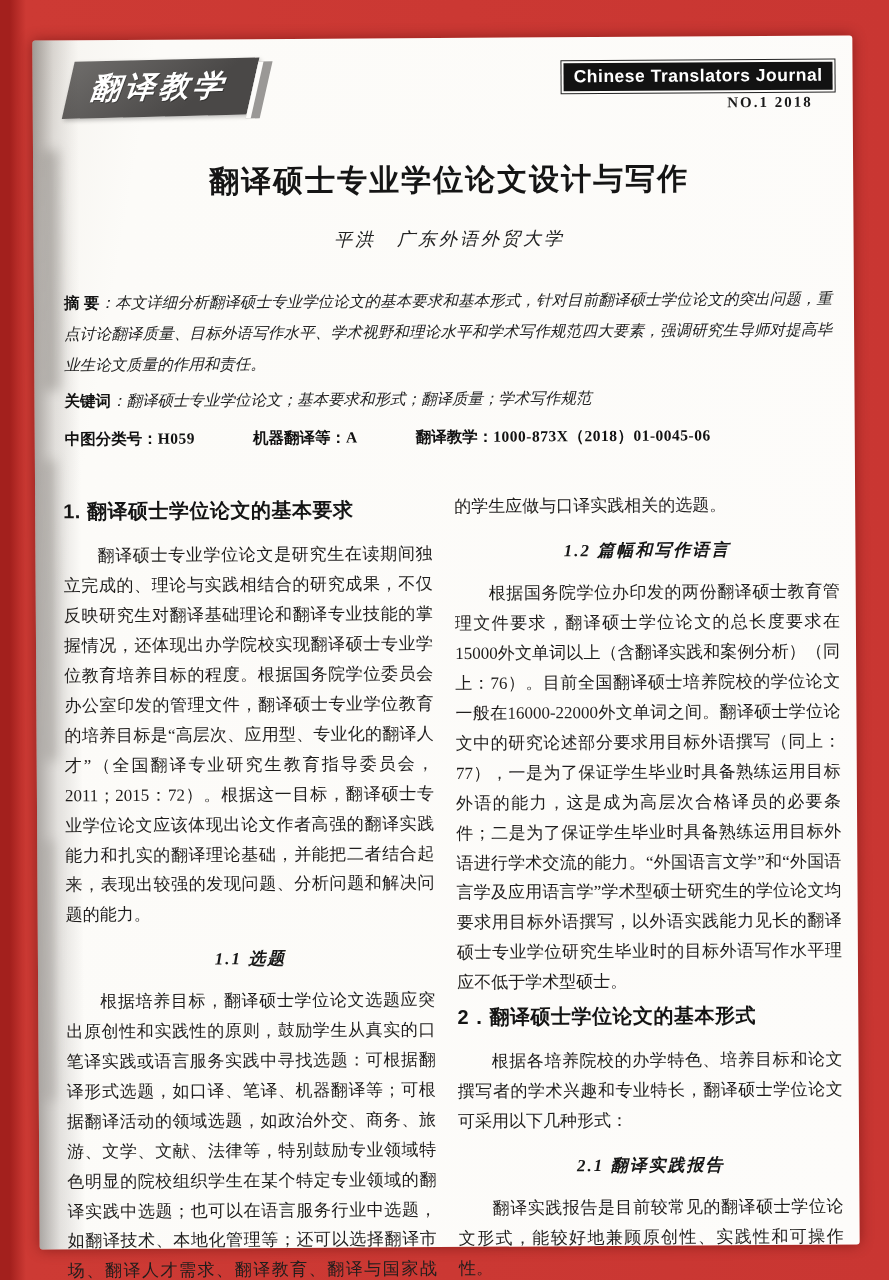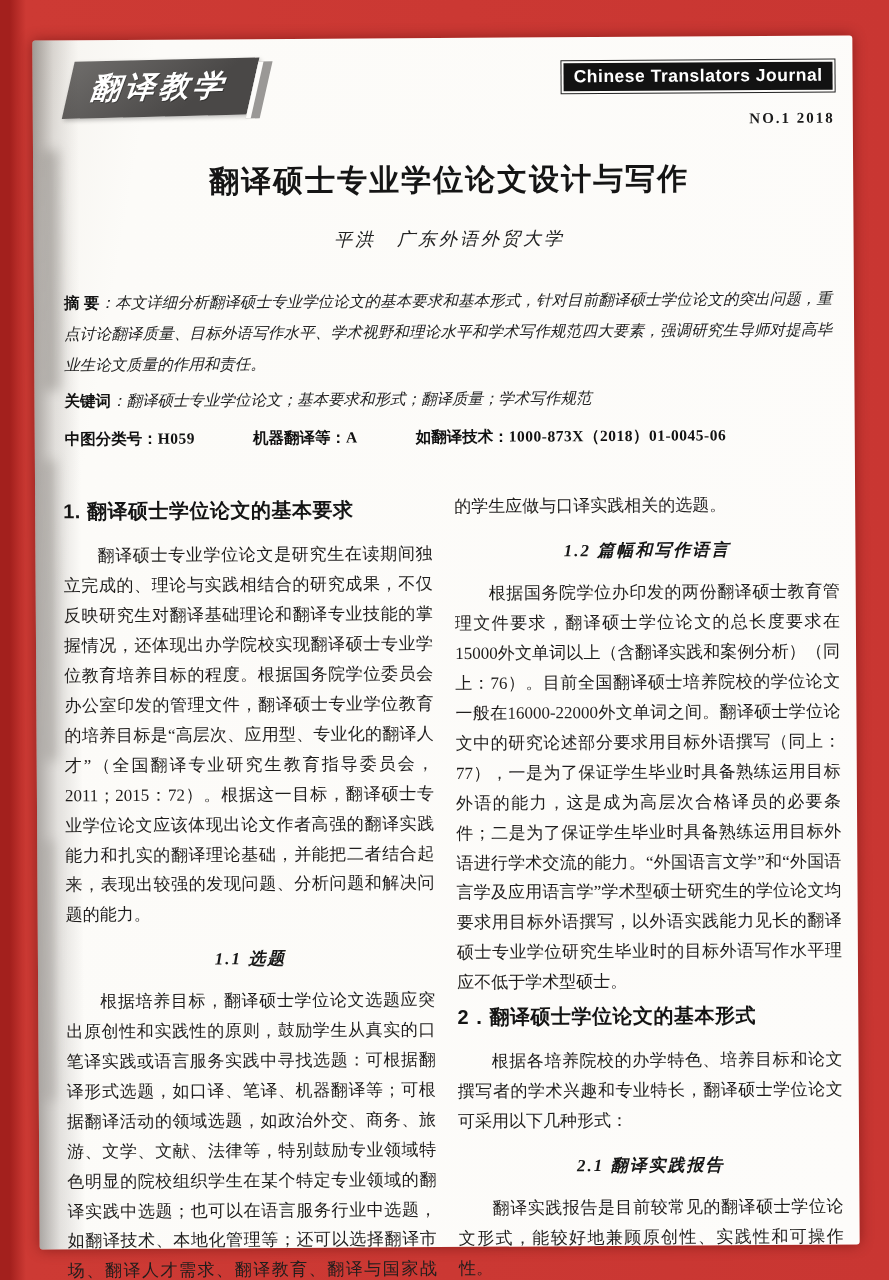--- a/index.html
+++ b/index.html
@@ -40,22 +40,22 @@
     font-style:italic;font-weight:bold;color:#fff;font-size:30px;letter-spacing:4px;
     text-shadow:1px 1px 0 rgba(0,0,0,.3);
   }
   .jbox{
     position:absolute;right:4px;top:12px;background:#121212;color:#fff;
     font-family:"Liberation Sans","DejaVu Sans",sans-serif;font-weight:bold;
     font-size:17.5px;padding:3px 10px 4px;letter-spacing:.5px;
     box-shadow:0 0 0 2px #fdfcfa,0 0 0 3px #222;
   }
   .issue{
-    position:absolute;right:2px;top:44px;color:#1a1a1a;font-weight:bold;
-    font-size:15px;letter-spacing:2px;margin-top:16px;
+    position:absolute;right:24px;top:44px;color:#1a1a1a;font-weight:bold;
+    font-size:15px;letter-spacing:2px;
   }
   
   .title{
     margin:34px 0 0;text-align:center;font-family:"Liberation Sans","DejaVu Sans",sans-serif;
     font-weight:bold;font-size:30px;color:#151515;letter-spacing:2px;
   }
   .author{
     margin:26px 0 0;text-align:center;font-style:italic;font-size:18px;color:#222;
     letter-spacing:3px;
   }
@@ -105,21 +105,21 @@
     <h1 class="title">翻译硕士专业学位论文设计与写作</h1>
     <div class="author">平洪　广东外语外贸大学</div>
 
     <p class="abstract"><span class="blabel">摘  要</span><span>：本文详细分析翻译硕士专业学位论文的基本要求和基本形式，针对目前翻译硕士学位论文的突出问题，重点讨论翻译质量、目标外语写作水平、学术视野和理论水平和学术写作规范四大要素，强调研究生导师对提高毕业生论文质量的作用和责任。</span></p>
 
     <p class="kw"><span class="blabel">关键词</span><span>：翻译硕士专业学位论文；基本要求和形式；翻译质量；学术写作规范</span></p>
 
     <div class="meta">
       <span><span class="blabel">中图分类号：</span><span class="val">H059</span></span>
       <span><span class="blabel">机器翻译等：</span><span class="val">A</span></span>
-      <span><span class="blabel">如翻译技术：</span><span class="val">1000-873X（2018）01-0045-06</span></span>
+      <span><span class="blabel">翻译教学：</span><span class="val">1000-873X（2018）01-0045-06</span></span>
     </div>
 
     <div class="cols">
 
       <div class="col left">
         <div class="h-major">1. 翻译硕士学位论文的基本要求</div>
         <p class="para">翻译硕士专业学位论文是研究生在读期间独立完成的、理论与实践相结合的研究成果，不仅反映研究生对翻译基础理论和翻译专业技能的掌握情况，还体现出办学院校实现翻译硕士专业学位教育培养目标的程度。根据国务院学位委员会办公室印发的管理文件，翻译硕士专业学位教育的培养目标是“高层次、应用型、专业化的翻译人才”（全国翻译专业研究生教育指导委员会，2011；2015：72）。根据这一目标，翻译硕士专业学位论文应该体现出论文作者高强的翻译实践能力和扎实的翻译理论基础，并能把二者结合起来，表现出较强的发现问题、分析问题和解决问题的能力。</p>
         <div class="h-sub">1.1 选题</div>
         <p class="para">根据培养目标，翻译硕士学位论文选题应突出原创性和实践性的原则，鼓励学生从真实的口笔译实践或语言服务实践中寻找选题：可根据翻译形式选题，如口译、笔译、机器翻译等；可根据翻译活动的领域选题，如政治外交、商务、旅游、文学、文献、法律等，特别鼓励专业领域特色明显的院校组织学生在某个特定专业领域的翻译实践中选题；也可以在语言服务行业中选题，如翻译技术、本地化管理等；还可以选择翻译市场、翻译人才需求、翻译教育、翻译与国家战略、翻译项目管理、翻译技术应用等方面的调查、实验和研究。笔译方向的学生应做与笔译实践相关的选题，口译方向</p>
       </div>

